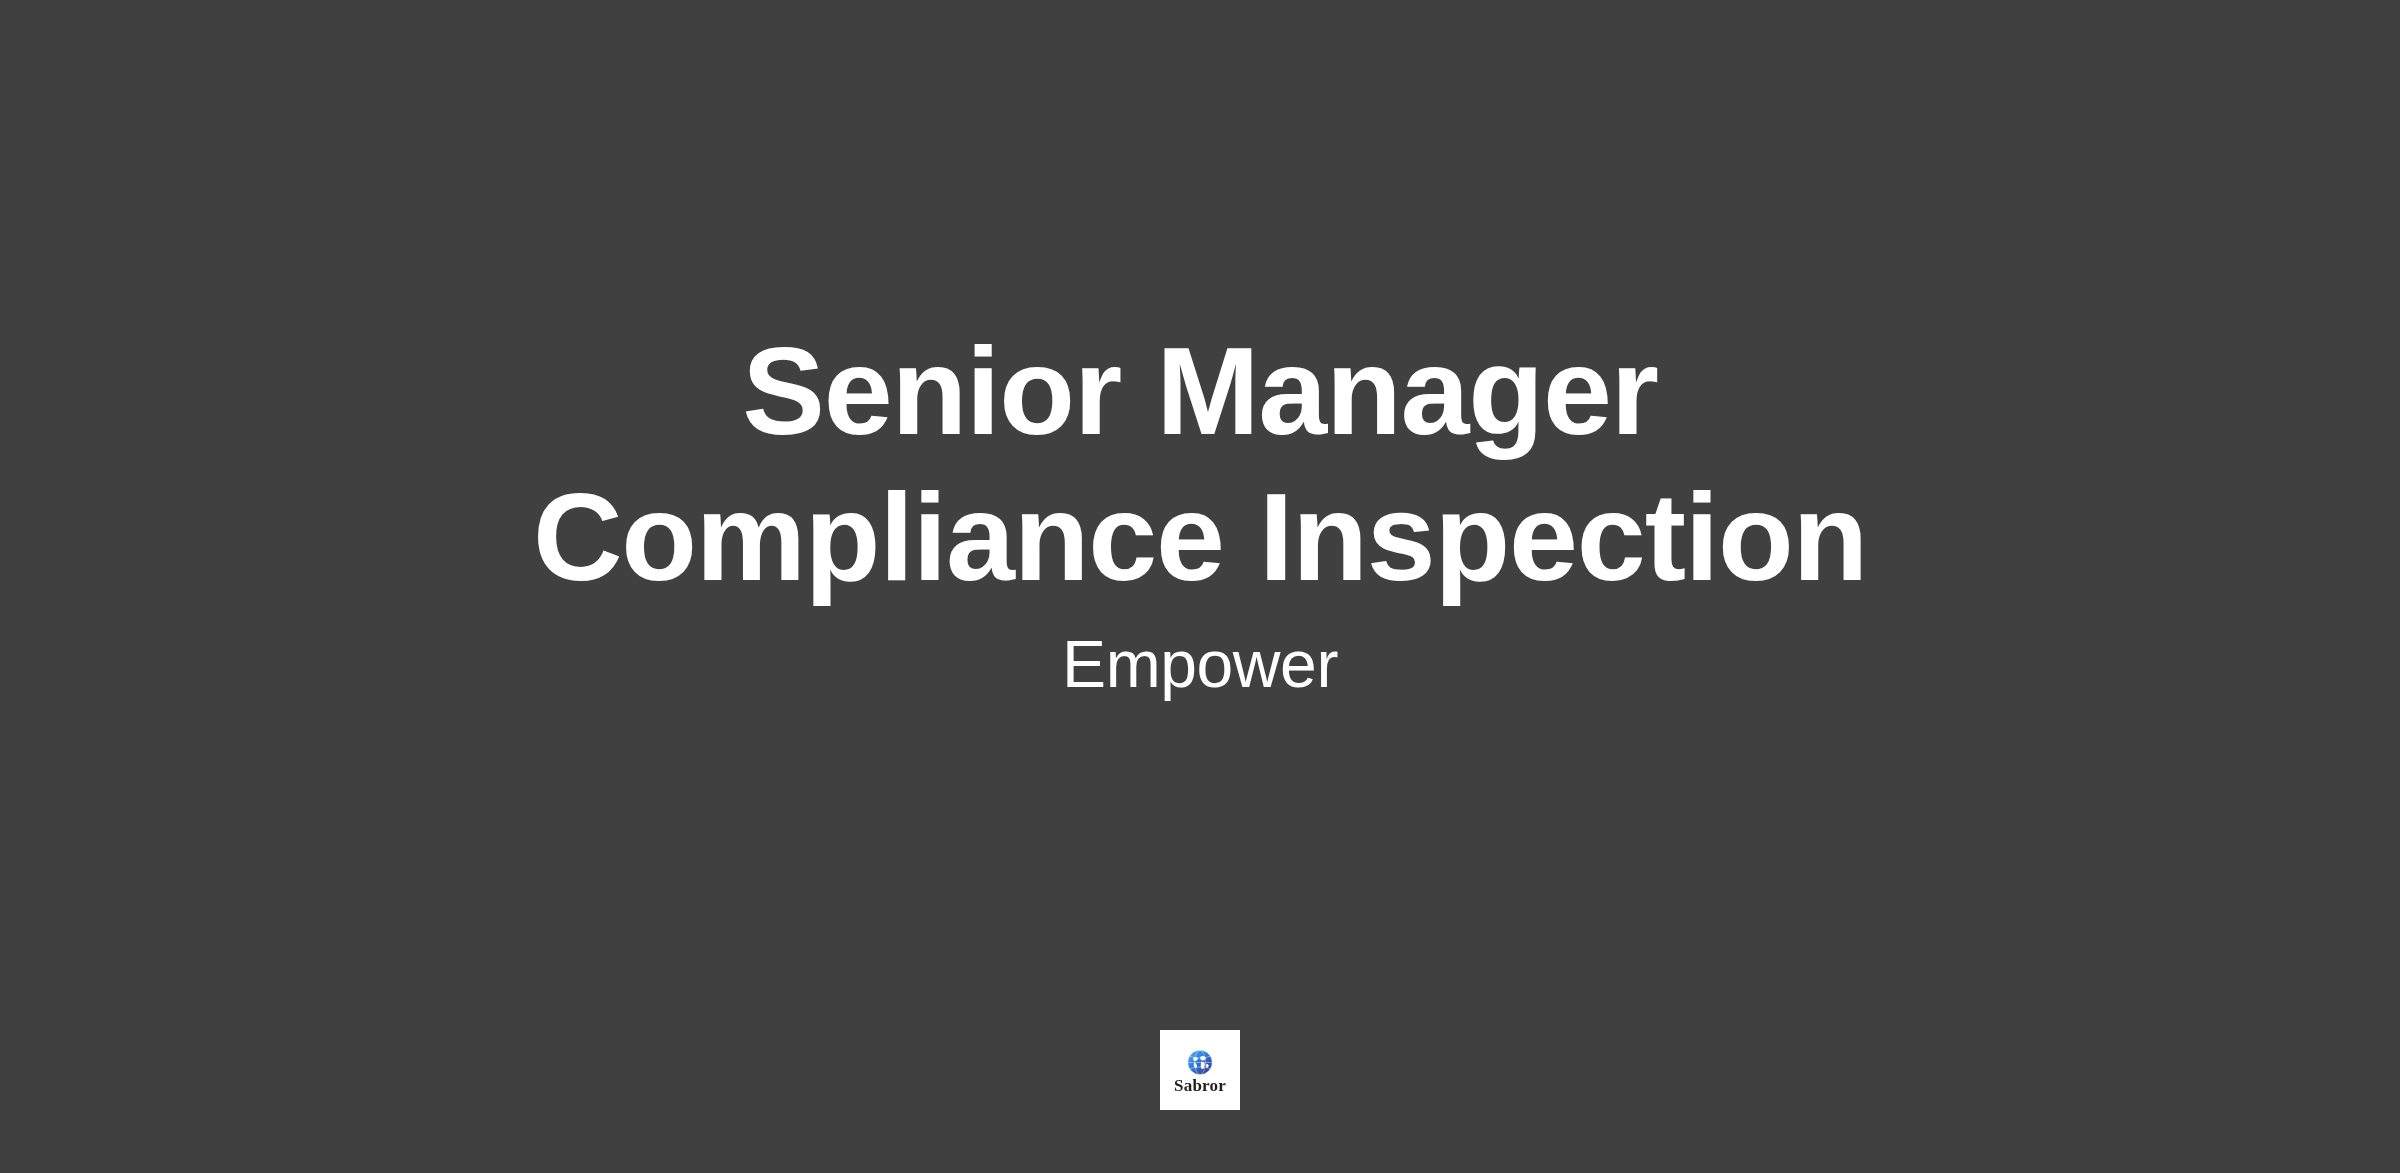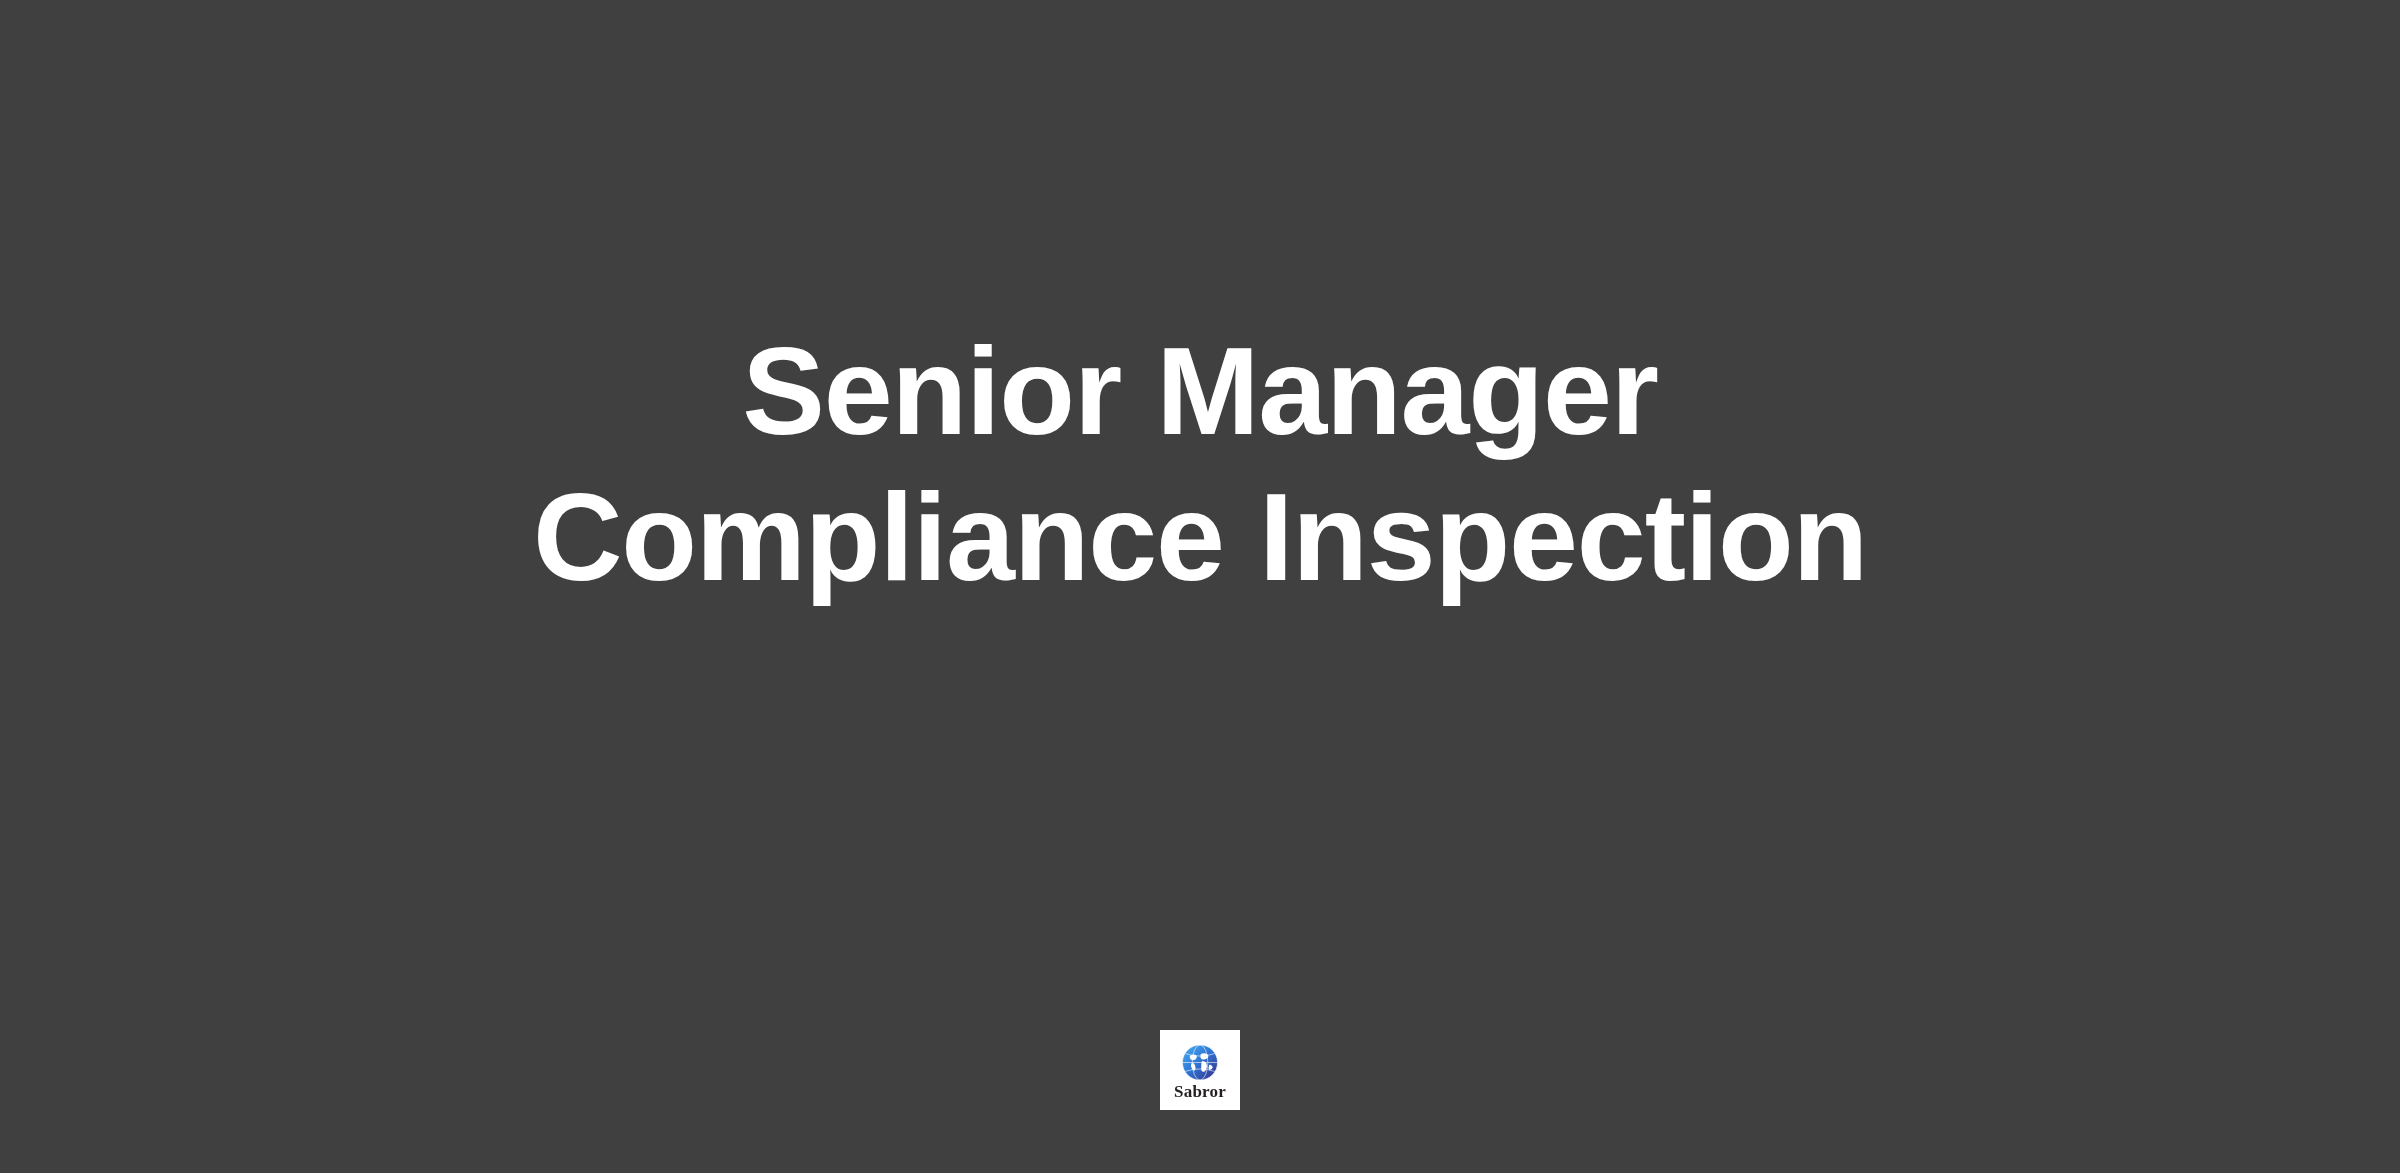--- a/index.html
+++ b/index.html
@@ -71,21 +71,21 @@
     left: 50%;
     transform: translateX(-50%);
     top: 1030px;
     width: 80px;
     height: 80px;
     background: #ffffff;
     display: flex;
     flex-direction: column;
     align-items: center;
     justify-content: center;
-    padding: 10px;
+    padding: 16px;
     box-sizing: border-box;
   }
 
   .logo-globe {
     display: block;
     width: 44px;
     height: 44px;
     margin-top: 3px;
   }
 
@@ -101,20 +101,21 @@
     white-space: nowrap;
   }
 </style>
 </head>
 <body>
 
 <div class="slide">
 
   <div class="heading-block">
     <h1 class="slide-title">Senior Manager Compliance Inspection</h1>
+    <p class="slide-subtitle">Empower</p>
   </div>
 
   <div class="logo-wrap">
     <svg class="logo-globe" viewBox="0 0 100 100" aria-hidden="true">
       <defs>
         <linearGradient id="globeGrad" x1="0%" y1="0%" x2="100%" y2="100%">
           <stop offset="0%" stop-color="#4fb0f2"></stop>
           <stop offset="45%" stop-color="#2f79d8"></stop>
           <stop offset="100%" stop-color="#3a2b86"></stop>
         </linearGradient>

